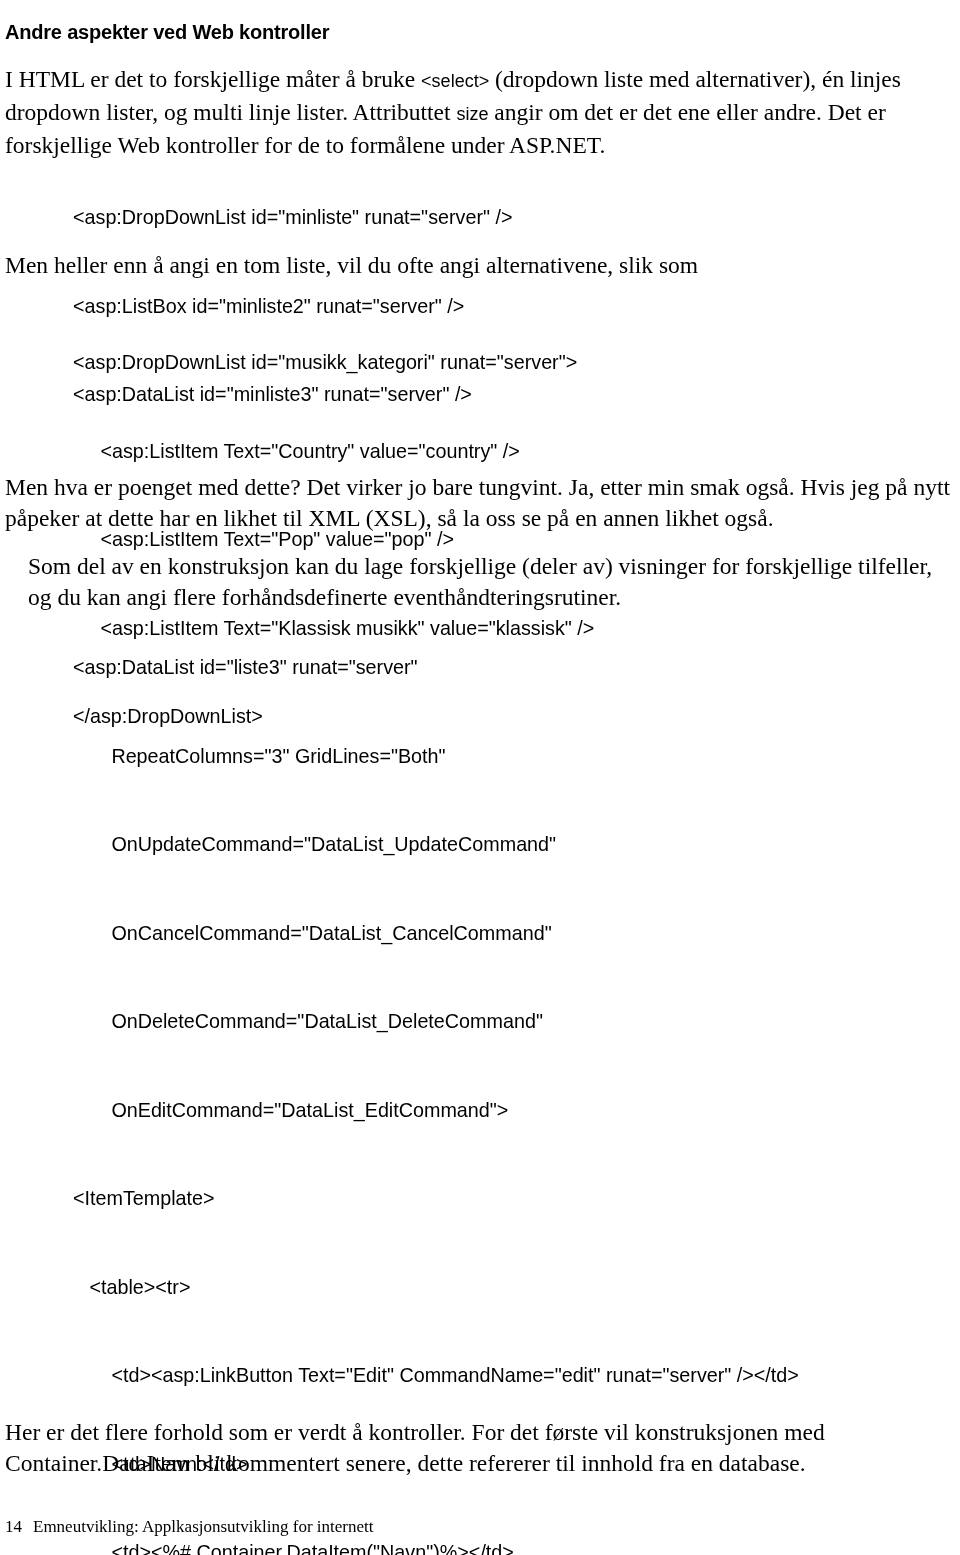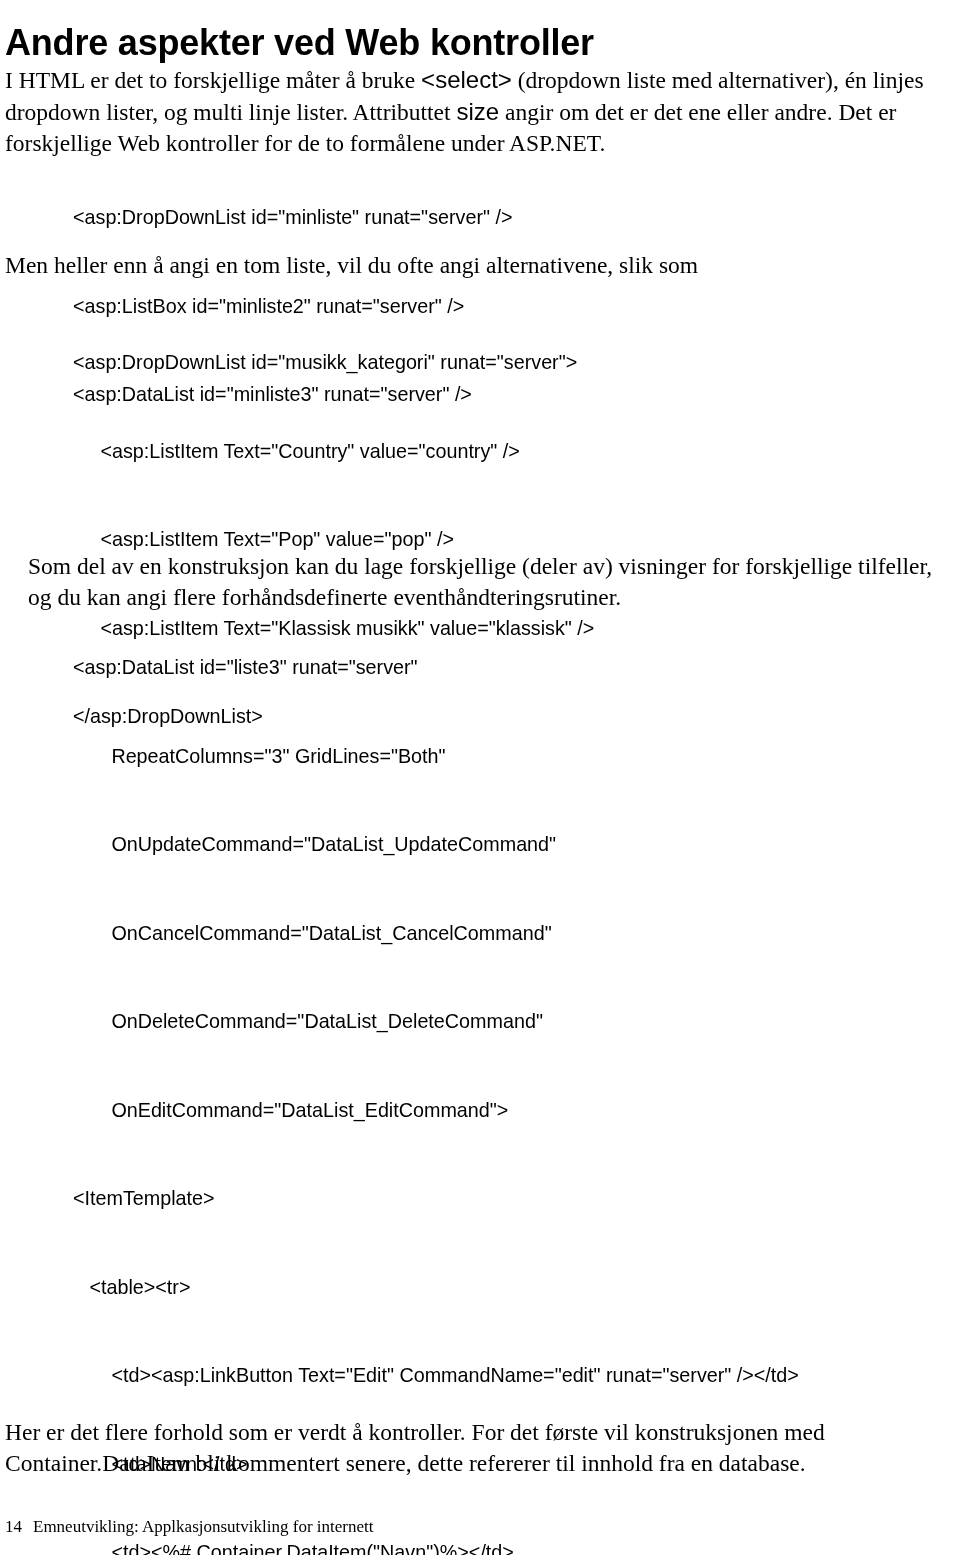--- a/index.html
+++ b/index.html
@@ -24,40 +24,40 @@
     box-sizing: border-box;
   }
 
   
   .doc-heading {
     position: absolute;
     left: 5px;
     top: 2px;
     font-family: "Liberation Sans", "DejaVu Sans", sans-serif;
     font-weight: bold;
-    font-size: 36px;
+    font-size: 20px;
     line-height: 34px;
     letter-spacing: -0.2px;
     white-space: nowrap;
   }
 
   
   .para {
     position: absolute;
     left: 5px;
     width: 950px;
     font-family: "Liberation Serif", "DejaVu Serif", serif;
     font-size: 23.5px;
     line-height: 31px;
     text-align: left;
     color: #000;
   }
   .para .mono-inline {
     font-family: "Liberation Sans", "DejaVu Sans", sans-serif;
-    font-size: 24px;
+    font-size: 18px;
   }
 
   
   .code-block {
     position: absolute;
     font-family: "Liberation Sans", "DejaVu Sans", sans-serif;
     font-size: 21px;
     line-height: 29.5px;
     white-space: pre;
     color: #000;
@@ -99,20 +99,21 @@
   <p class="para" style="top:226px;">Men heller enn å angi en tom liste, vil du ofte angi alternativene, slik som</p>
 
   <div class="code-block" style="left:73px; top:288px;">
     <span class="code-line">&lt;asp:DropDownList id="musikk_kategori" runat="server"&gt;</span>
     <span class="code-line">     &lt;asp:ListItem Text="Country" value="country" /&gt;</span>
     <span class="code-line">     &lt;asp:ListItem Text="Pop" value="pop" /&gt;</span>
     <span class="code-line">     &lt;asp:ListItem Text="Klassisk musikk" value="klassisk" /&gt;</span>
     <span class="code-line">&lt;/asp:DropDownList&gt;</span>
   </div>
 
+  <p class="para" style="top:448px; width:955px;">Men hva er poenget med dette? Det virker jo bare tungvint. Ja, etter min smak også. Hvis jeg på nytt påpeker at dette har en likhet til XML (XSL), så la oss se på en annen likhet også.</p>
 
   <p class="para" style="top:527px; width:930px;margin-left:23px;">Som del av en konstruksjon kan du lage forskjellige (deler av) visninger for forskjellige tilfeller, og du kan angi flere forhåndsdefinerte eventhåndteringsrutiner.</p>
 
   <div class="code-block" style="left:73px; top:593px;">
     <span class="code-line">&lt;asp:DataList id="liste3" runat="server"</span>
     <span class="code-line">       RepeatColumns="3" GridLines="Both"</span>
     <span class="code-line">       OnUpdateCommand="DataList_UpdateCommand"</span>
     <span class="code-line">       OnCancelCommand="DataList_CancelCommand"</span>
     <span class="code-line">       OnDeleteCommand="DataList_DeleteCommand"</span>
     <span class="code-line">       OnEditCommand="DataList_EditCommand"&gt;</span>

